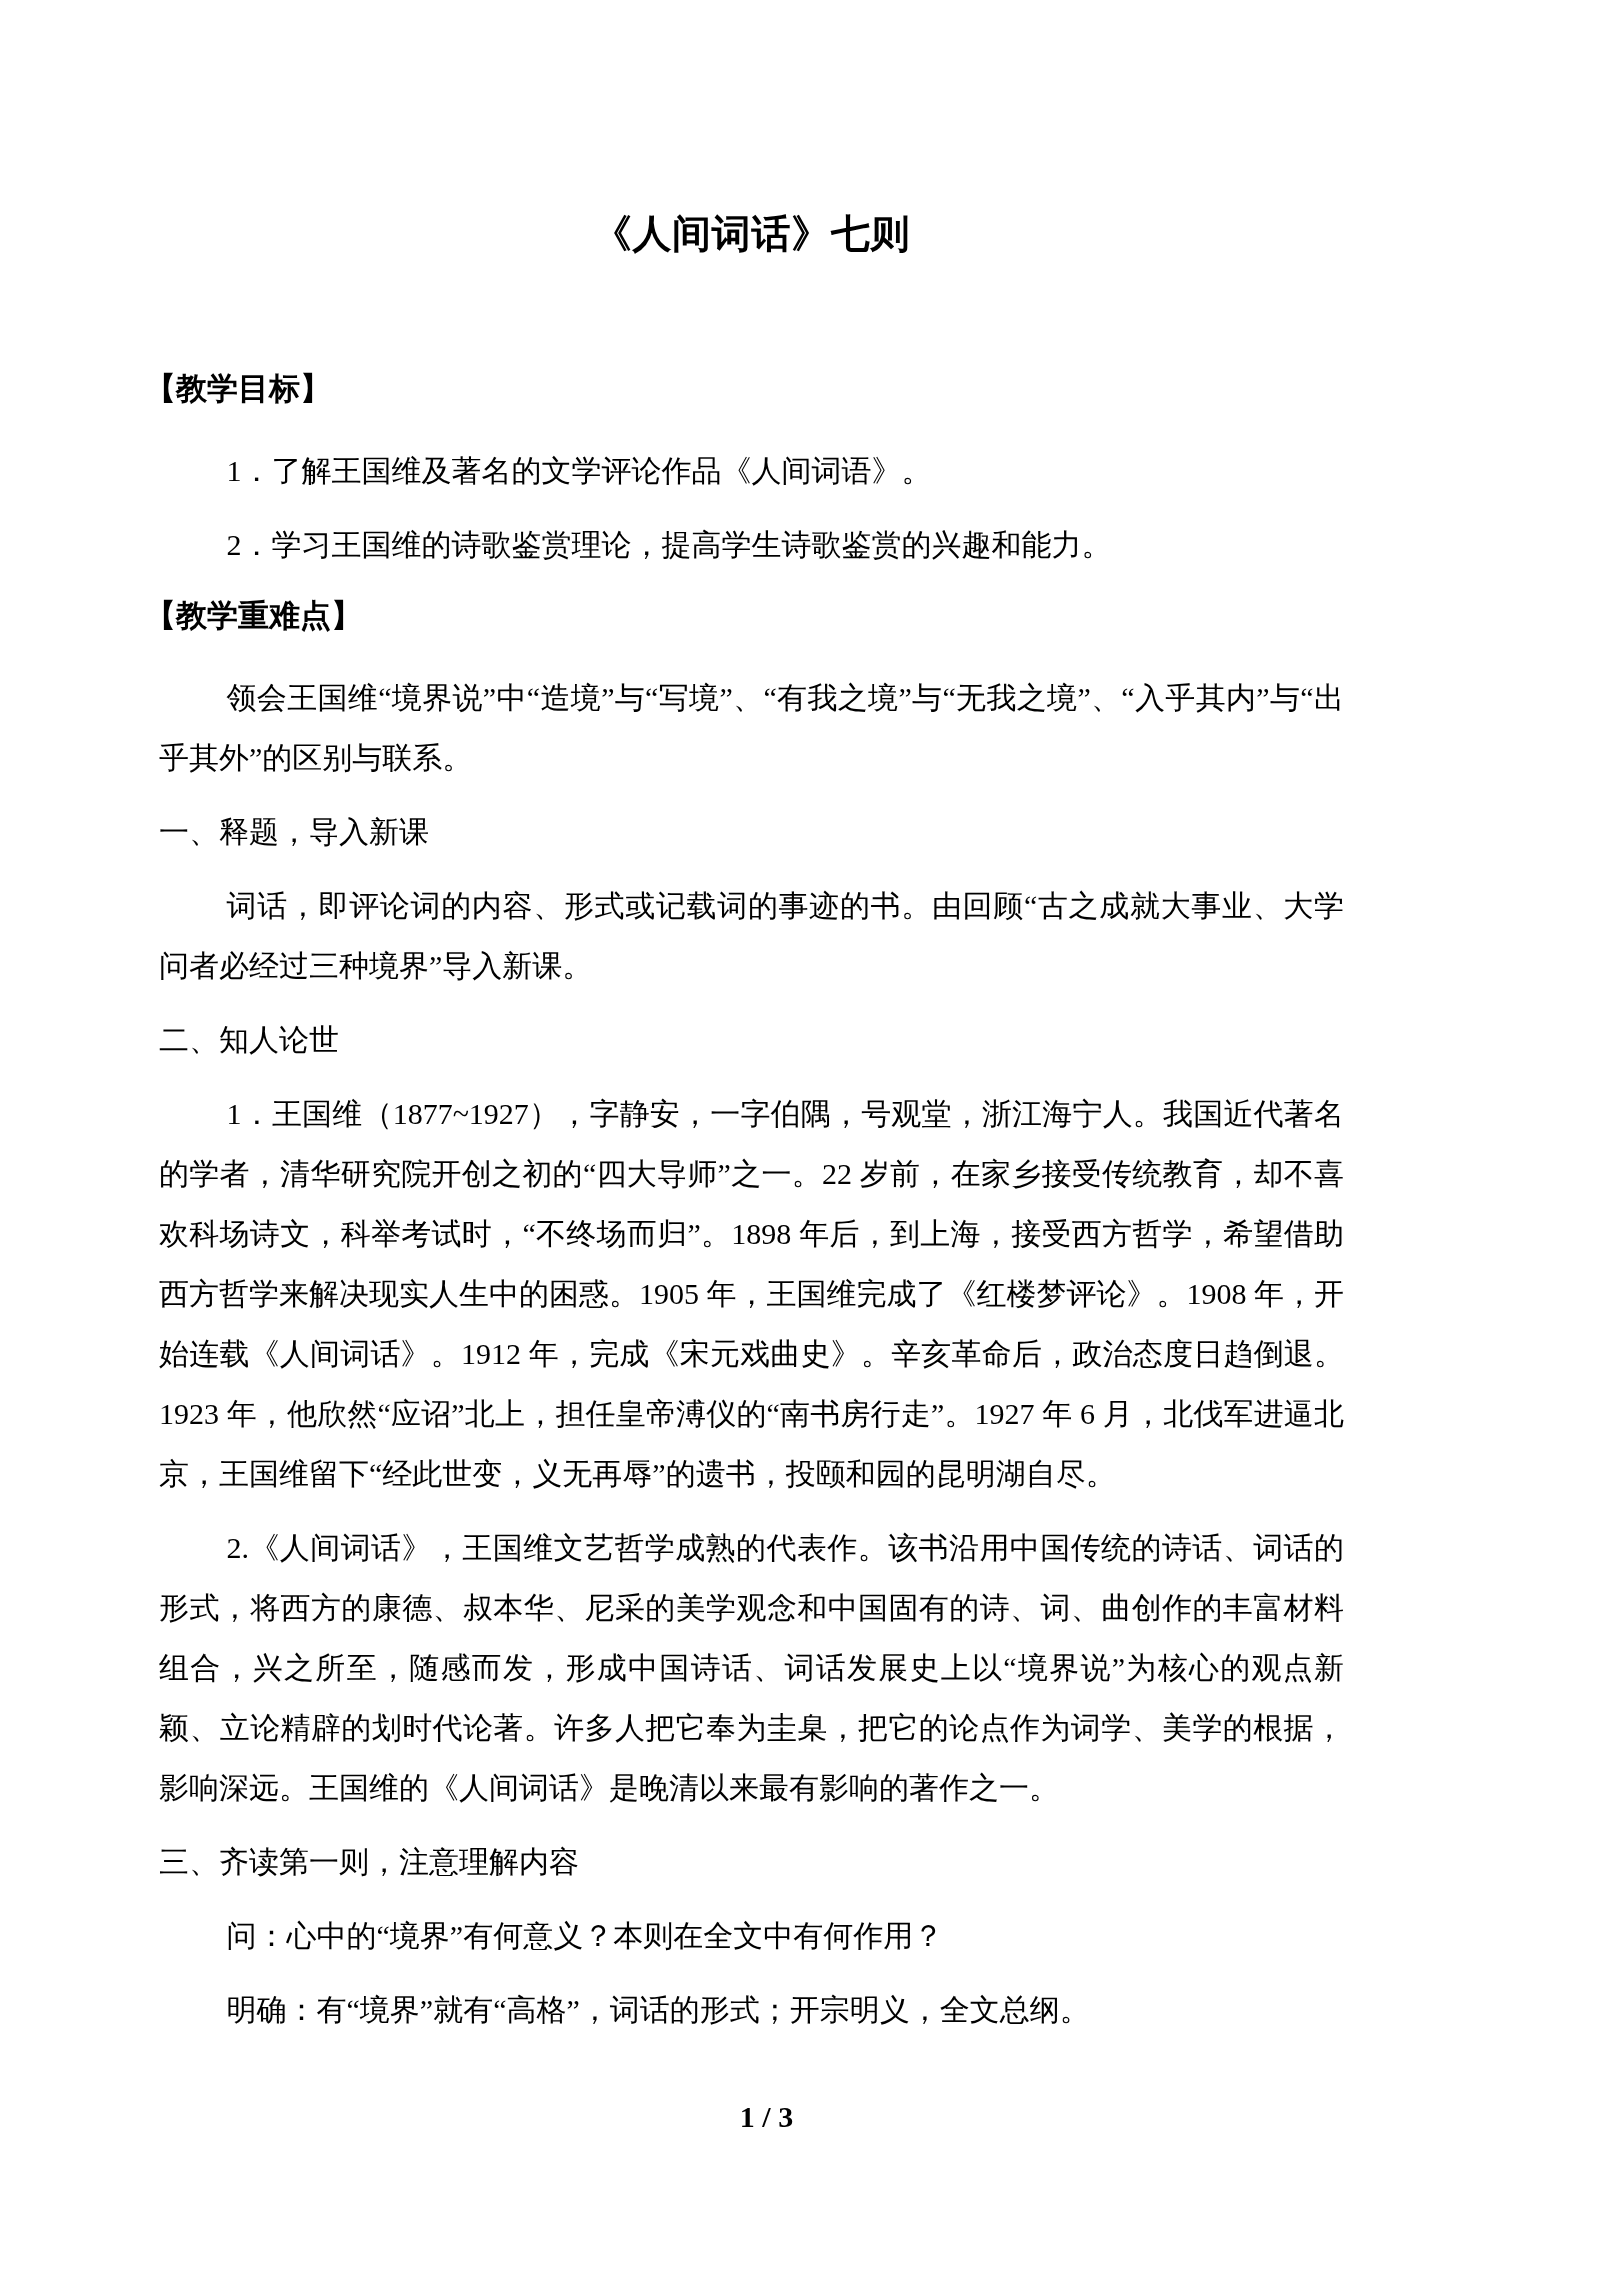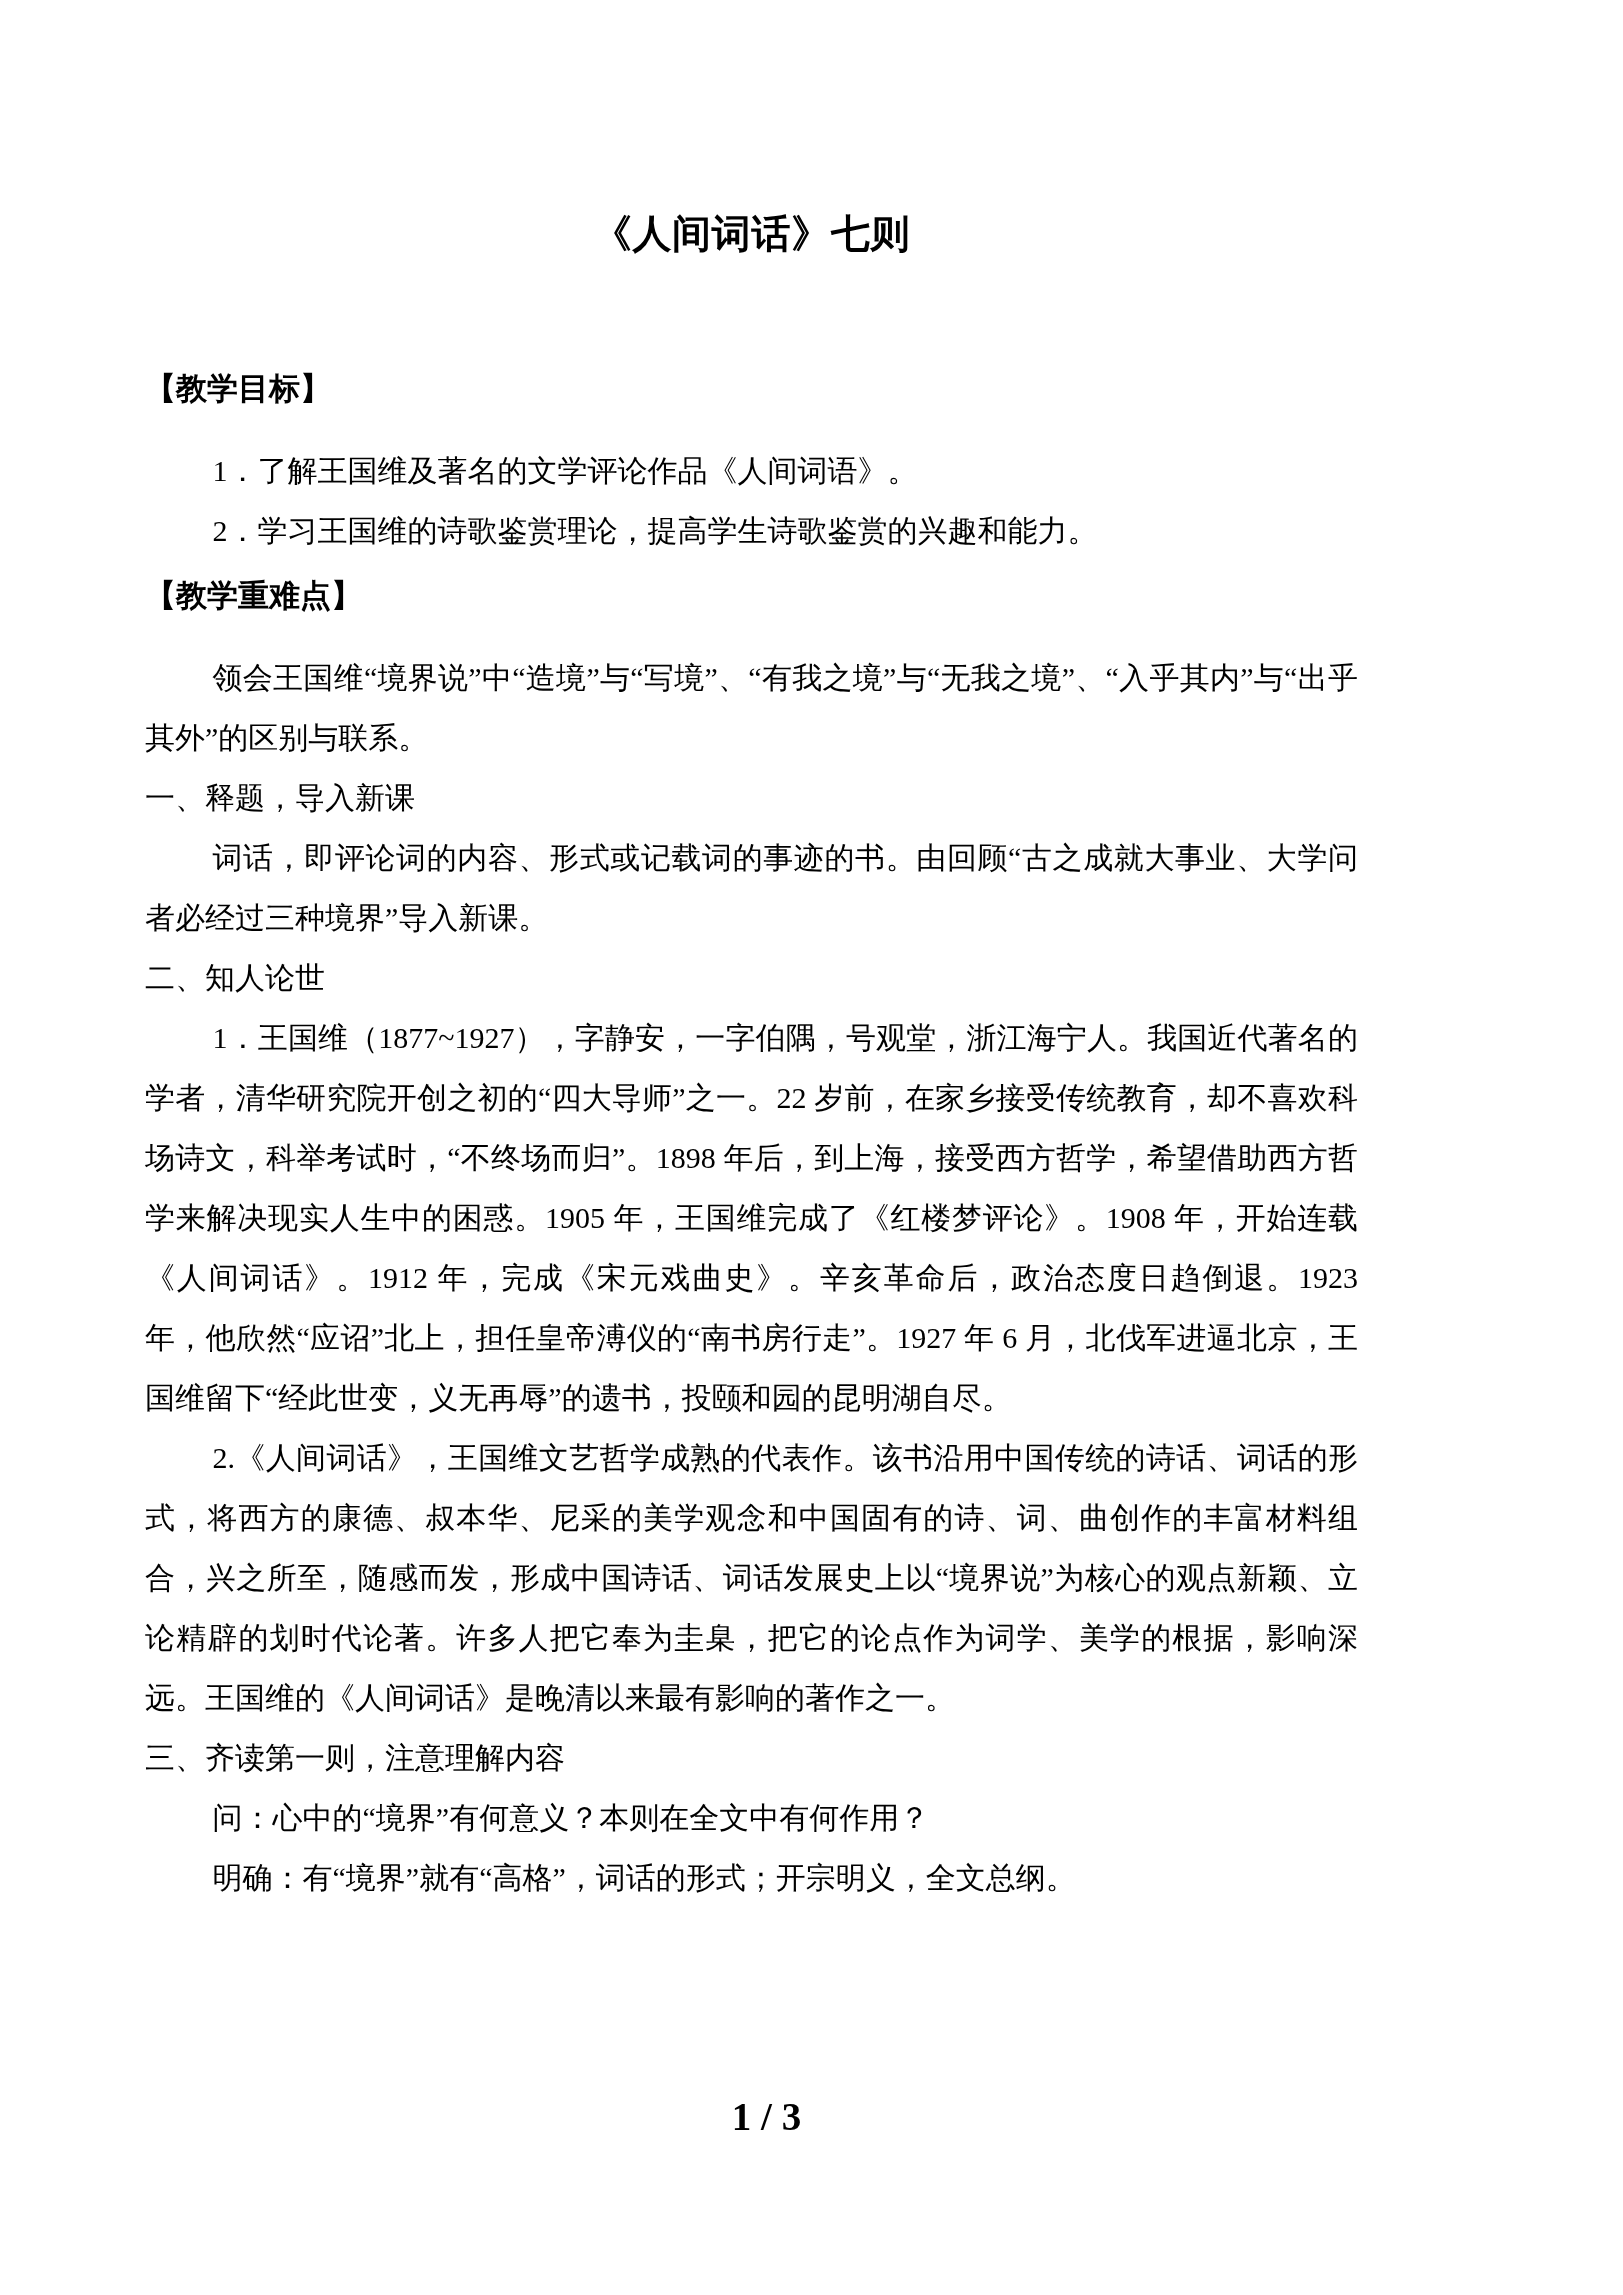--- a/index.html
+++ b/index.html
@@ -28,37 +28,37 @@
     font-weight: bold;
     letter-spacing: 0.7px;
   }
   .section-heading {
     margin: 8.2px 0 26px 0;
     font-size: 31px;
     line-height: 53px;
     font-weight: bold;
   }
   .para {
-    margin: 0;
+    margin: 14px;
     text-align: justify;
     text-align-last: left;
   }
   .para.indent {
     text-indent: 2.25em;
   }
   .para.plain {
     text-indent: 0;
   }
   .page-footer {
     position: absolute;
     left: 0;
     right: 0;
     top: 2096px;
     text-align: center;
-    font-size: 39px;
+    font-size: 30px;
     line-height: 41px;
     font-weight: bold;
     padding-left: 28px;
   }
 </style>
 </head>
 <body>
 
 <div class="page">
 

